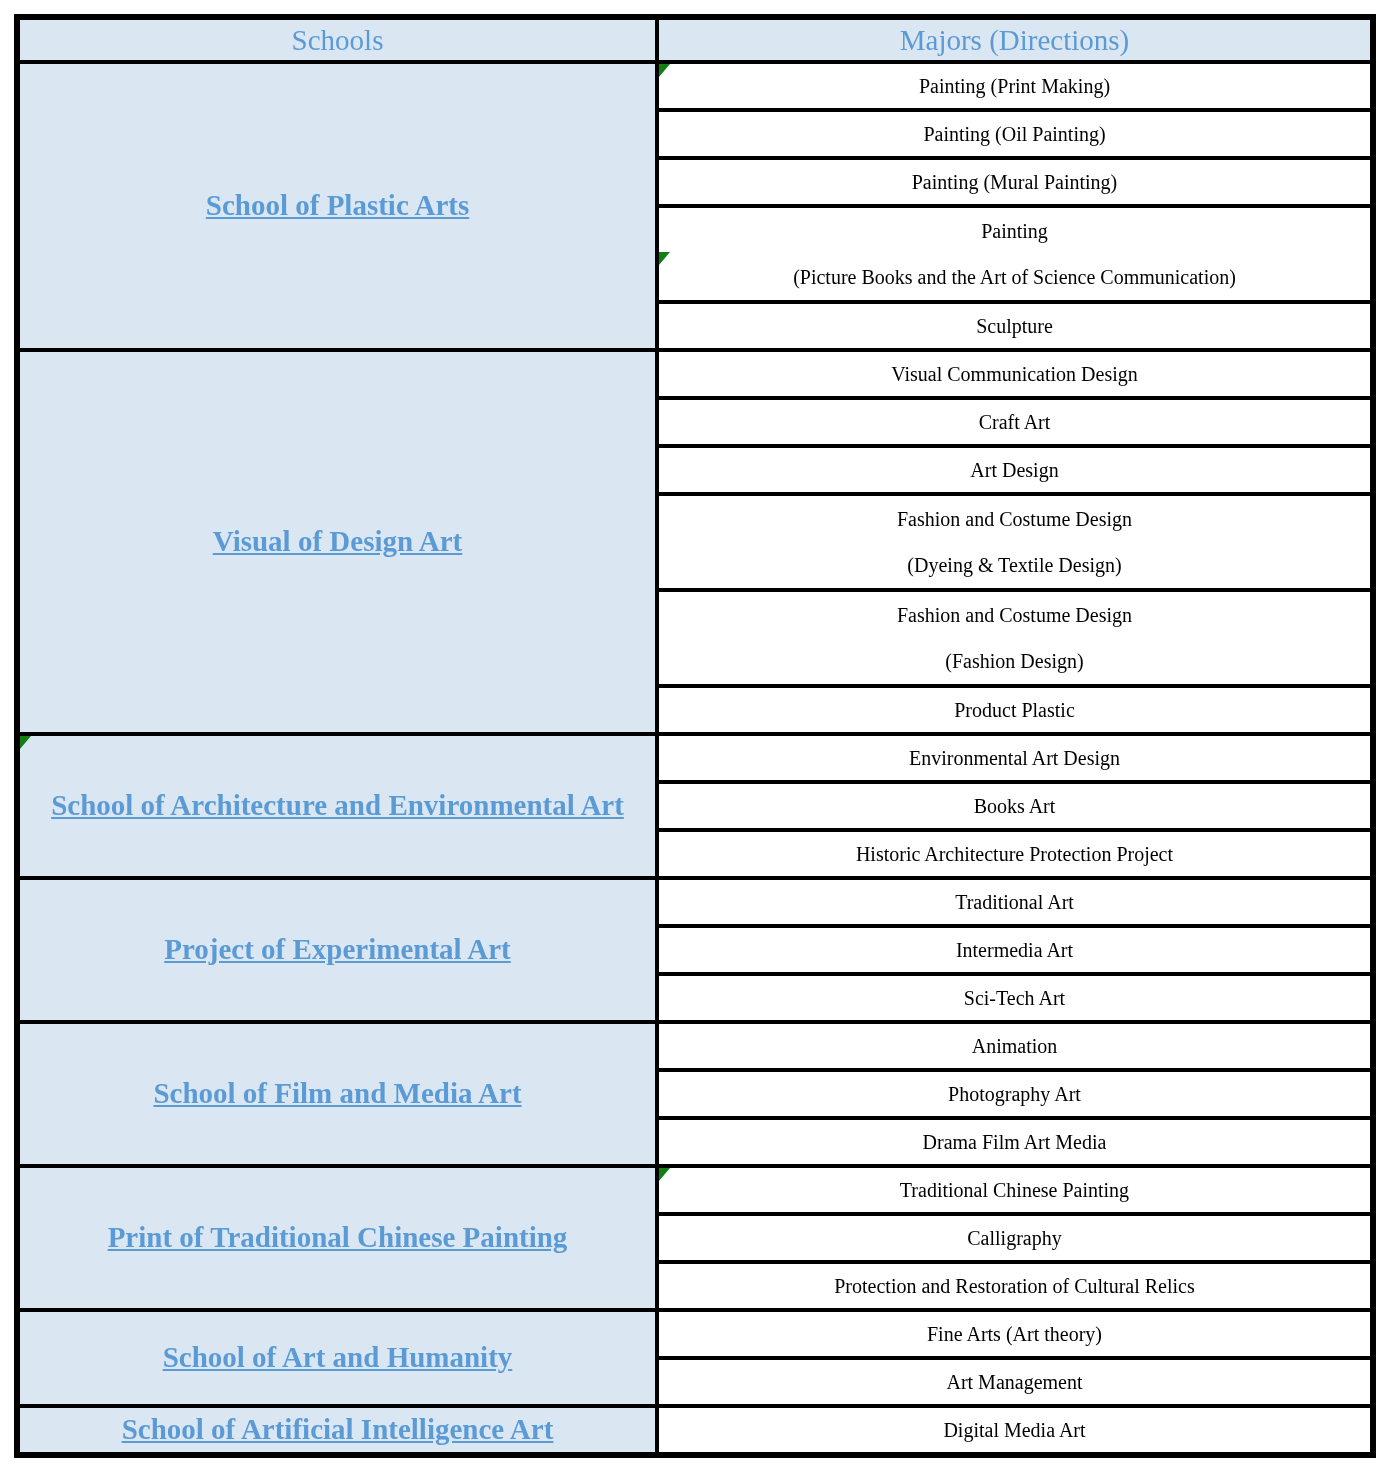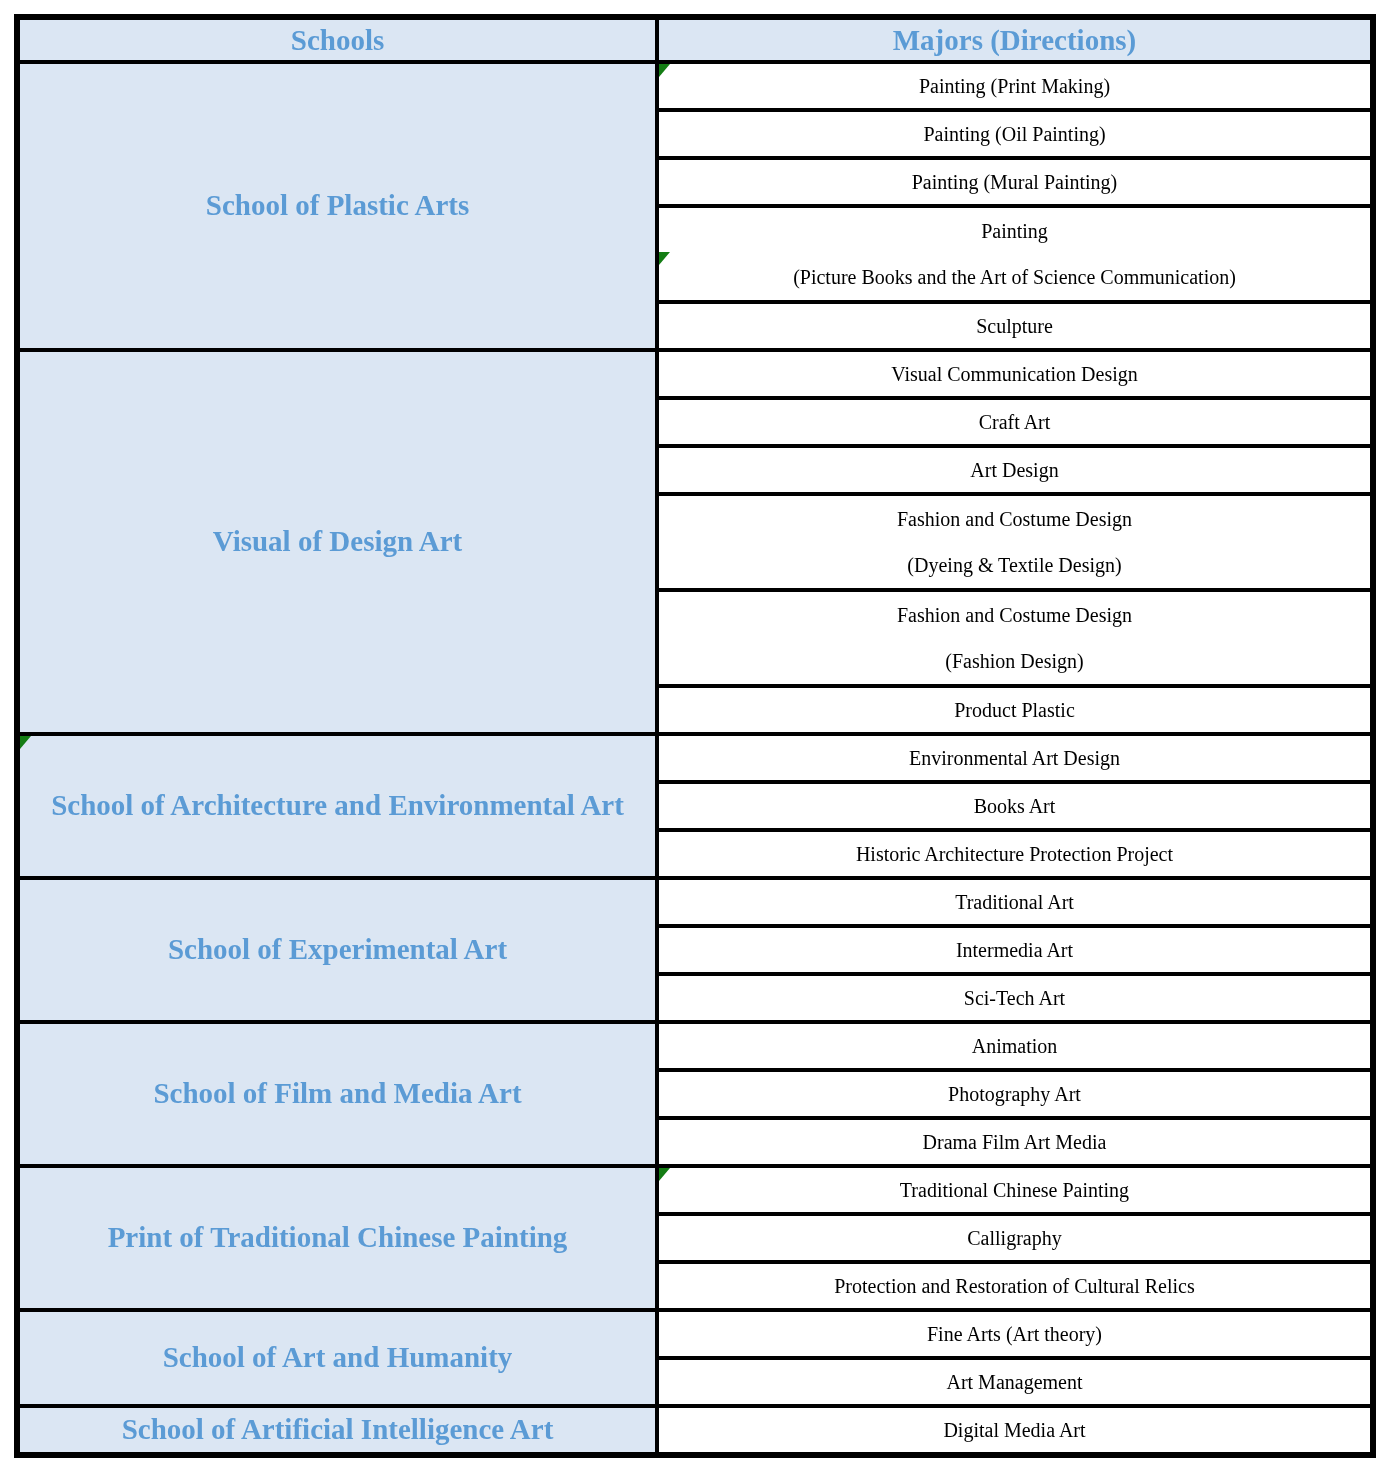--- a/index.html
+++ b/index.html
@@ -24,32 +24,33 @@
   th, td {
     border: 4px solid var(--border, #000000);
     text-align: center;
     vertical-align: middle;
     padding: 0;
     overflow: hidden;
   }
   th.hdr {
     height: 40px;
     font-size: 29px;
-    font-weight: bold;
+    font-weight: normal;
     color: var(--accent, #5b9bd5);
     background: var(--school-fill, #dbe6f3);
     line-height: 40px;
   }
   td.school {
     position: relative;
     font-size: 29px;
     font-weight: bold;
     color: var(--accent, #5b9bd5);
     background: var(--school-fill, #dbe6f3);
     line-height: 1.15;
+    text-decoration: underline;
   }
   td.major {
     position: relative;
     height: 44px;
     line-height: 44px;
     font-size: 20px;
     color: var(--major-text, #000000);
     background: var(--major-fill, #ffffff);
   }
   td.major.double {
@@ -136,21 +137,21 @@
       <td class="major"><span>Environmental Art Design</span></td>
     </tr>
     <tr>
       <td class="major"><span>Books Art</span></td>
     </tr>
     <tr>
       <td class="major"><span>Historic Architecture Protection Project</span></td>
     </tr>
 
     <tr>
-      <td class="school" rowspan="3">School of Experimental Art</td>
+      <td class="school" rowspan="3">Project of Experimental Art</td>
       <td class="major"><span>Traditional Art</span></td>
     </tr>
     <tr>
       <td class="major"><span>Intermedia Art</span></td>
     </tr>
     <tr>
       <td class="major"><span>Sci-Tech Art</span></td>
     </tr>
 
     <tr>

